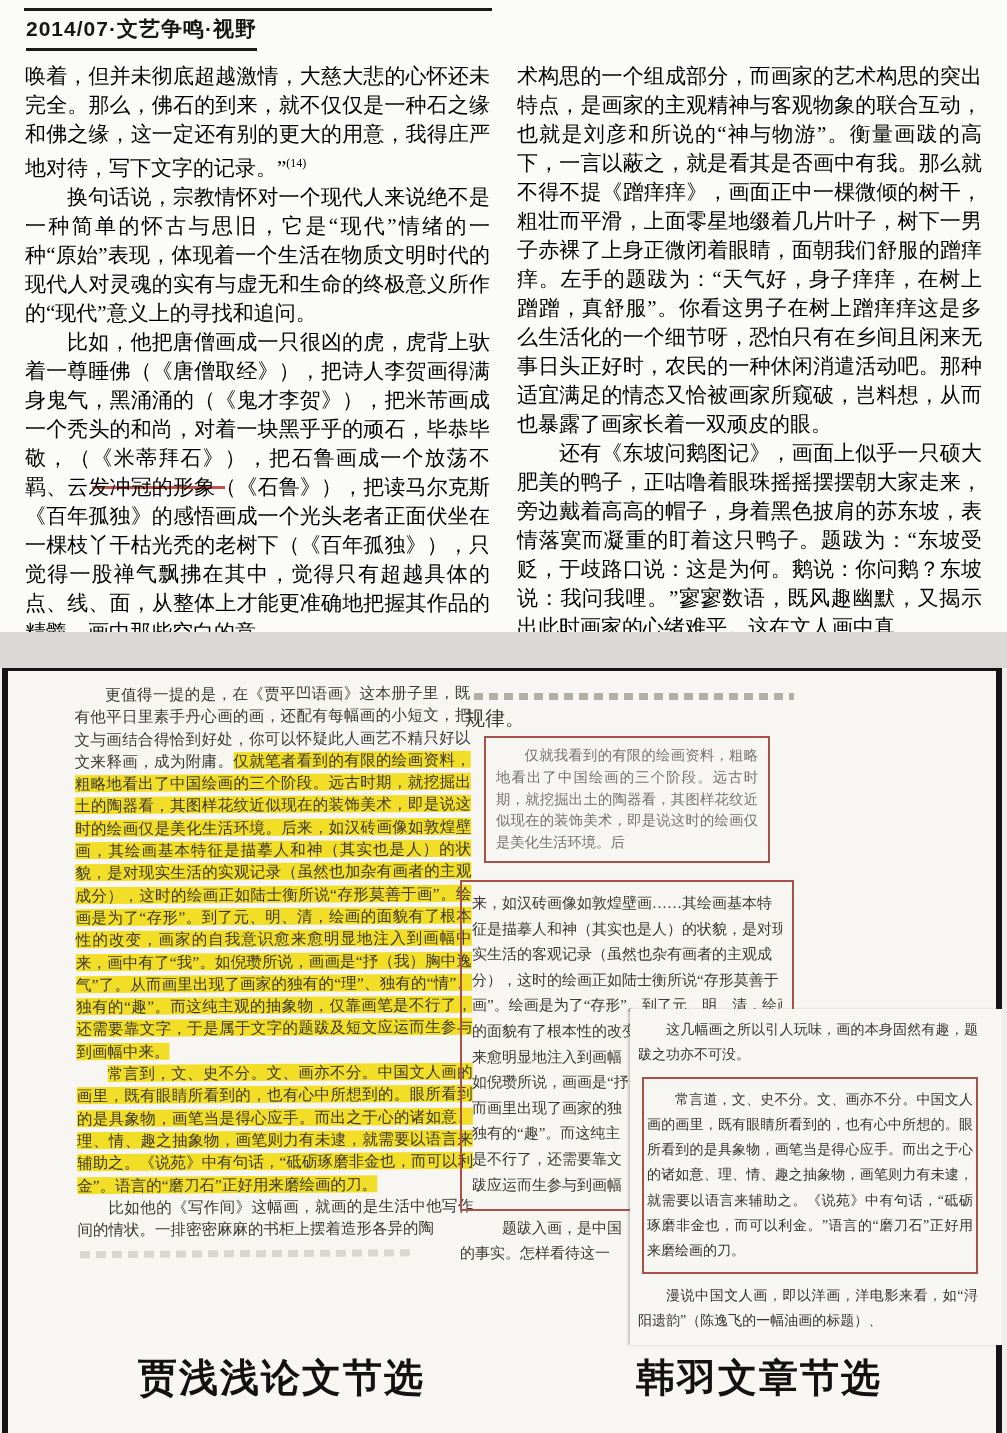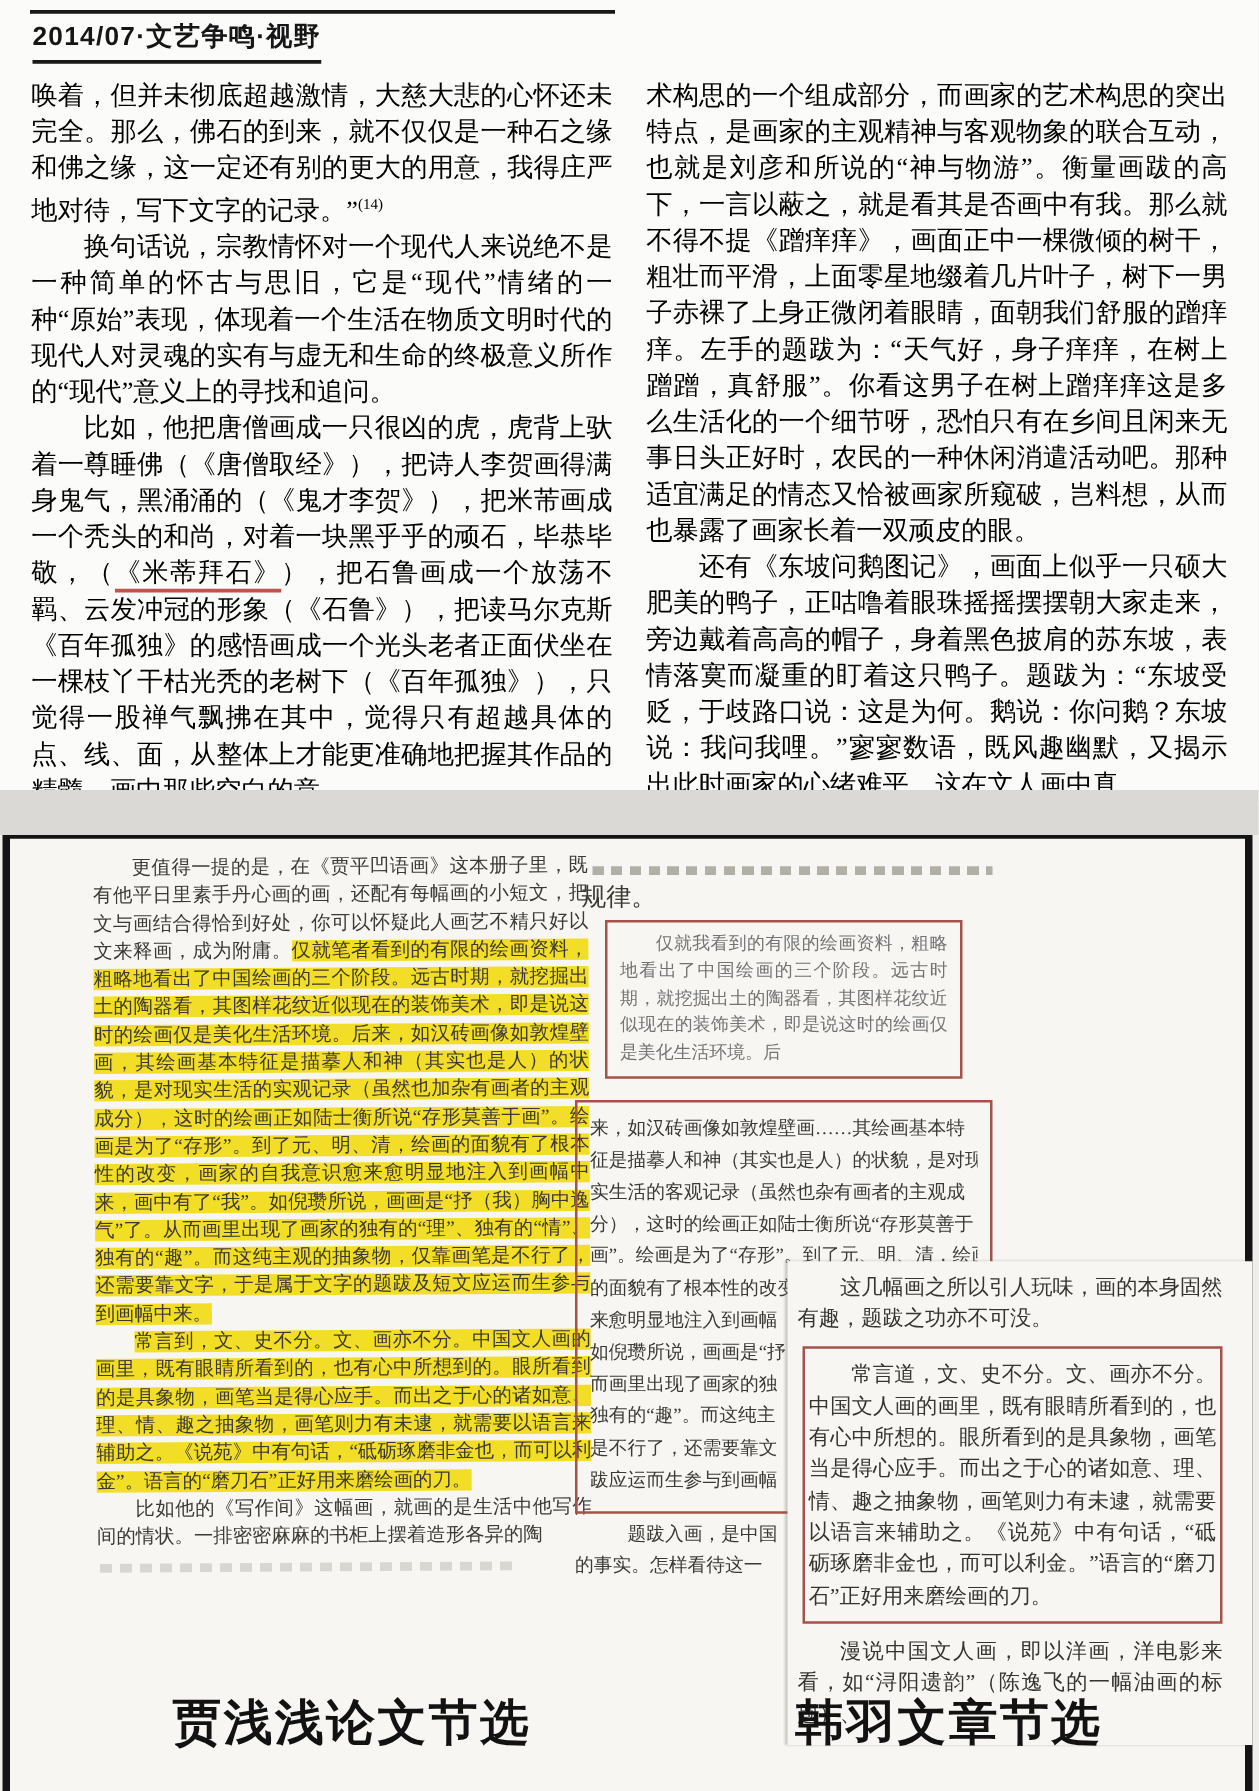--- a/index.html
+++ b/index.html
@@ -18,21 +18,21 @@
     position:absolute; left:26px; top:15px; margin:0;
     font-family:"Liberation Sans","DejaVu Sans",sans-serif;
     font-size:21px; font-weight:bold; color:#161616; letter-spacing:1px;
     border-bottom:3px solid #191919; padding-bottom:5px;
   }
   .columns { position:absolute; left:25px; top:62px; width:957px; display:flex; gap:27px; }
   .col { width:465px; font-size:21px; line-height:29px; text-align:justify; color:#000000; }
   .col p { margin:0; }
   .ind { text-indent:2em; }
   .note-sup { font-size:12px; vertical-align:super; }
-  .red-underline { border-bottom:3px solid #c0544a; padding-bottom:1px; }
+  .red-underline { border-bottom:3px solid #c0544a; padding-bottom:16px; }
 
   
   .gray-band { position:absolute; left:0; top:632px; width:1007px; height:36px; background:#dad9d5; }
 
   
   .comparison {
     position:absolute; left:2px; top:668px; width:1000px; height:852px; margin:0;
     background:#f7f6f2; box-sizing:border-box;
     border-top:3px solid #141414; border-left:6px solid #141414;
     border-right:6px solid #141414; border-bottom:9px solid #141414;
@@ -65,21 +65,21 @@
   .box2 .bline { white-space:nowrap; overflow:hidden; }
   .after-box2 { margin-top:5px; font-size:15px; line-height:24.5px; }
   .after-box2 .bline { white-space:nowrap; overflow:hidden; }
   .after-box2 .bline:first-child { margin-left:42px; }
 
   .han-overlay {
     position:absolute; left:622px; top:338px; width:372px; min-height:330px;
     background:#f7f6f2; padding:8px 0 12px 8px; box-sizing:border-box;
     box-shadow:-2px 0 2px rgba(110,105,96,.35);
   }
-  .han-overlay p { margin:0; font-size:17px; line-height:25.3px; text-align:justify; color:#363330; width:340px; }
+  .han-overlay p { margin:0; font-size:14px; line-height:25.3px; text-align:justify; color:#363330; width:340px; }
   .box3 { margin:9px 0 9px 4px; width:336px; padding:8px 3px; }
   .box3 p { width:auto; }
 
   .label {
     position:absolute; margin:0;
     font-family:"Liberation Sans","DejaVu Sans",sans-serif;
     font-size:39px; font-weight:bold; color:#121212; letter-spacing:2px;
   }
   .label-left { left:130px; top:680px; }
   .label-right { left:628px; top:680px; }

